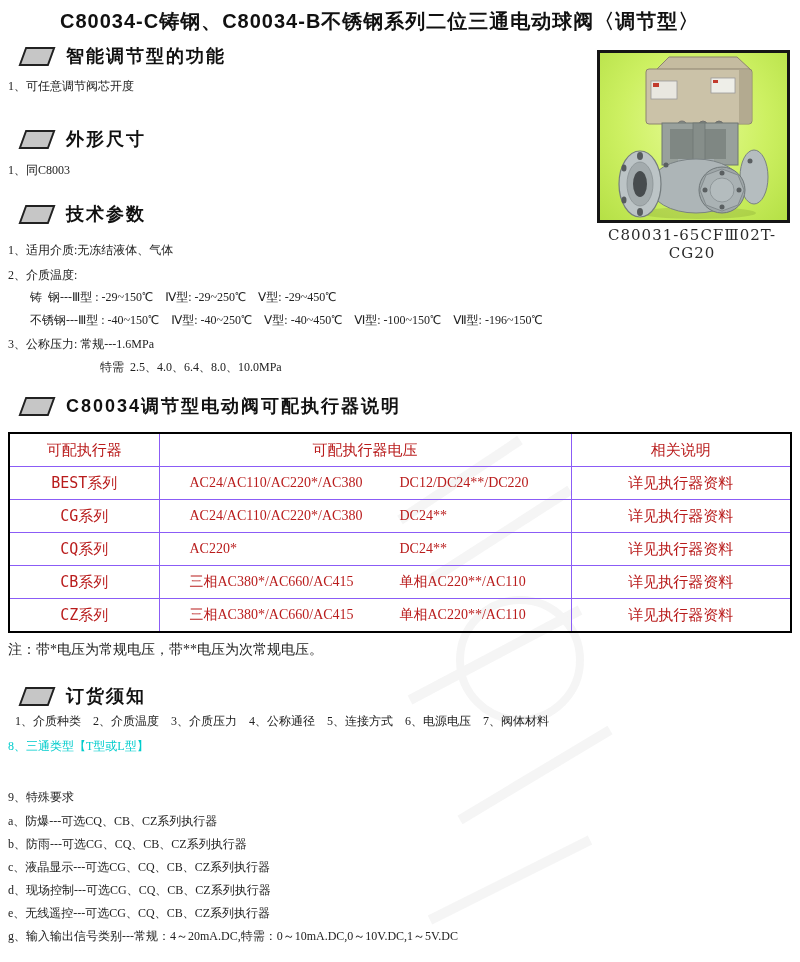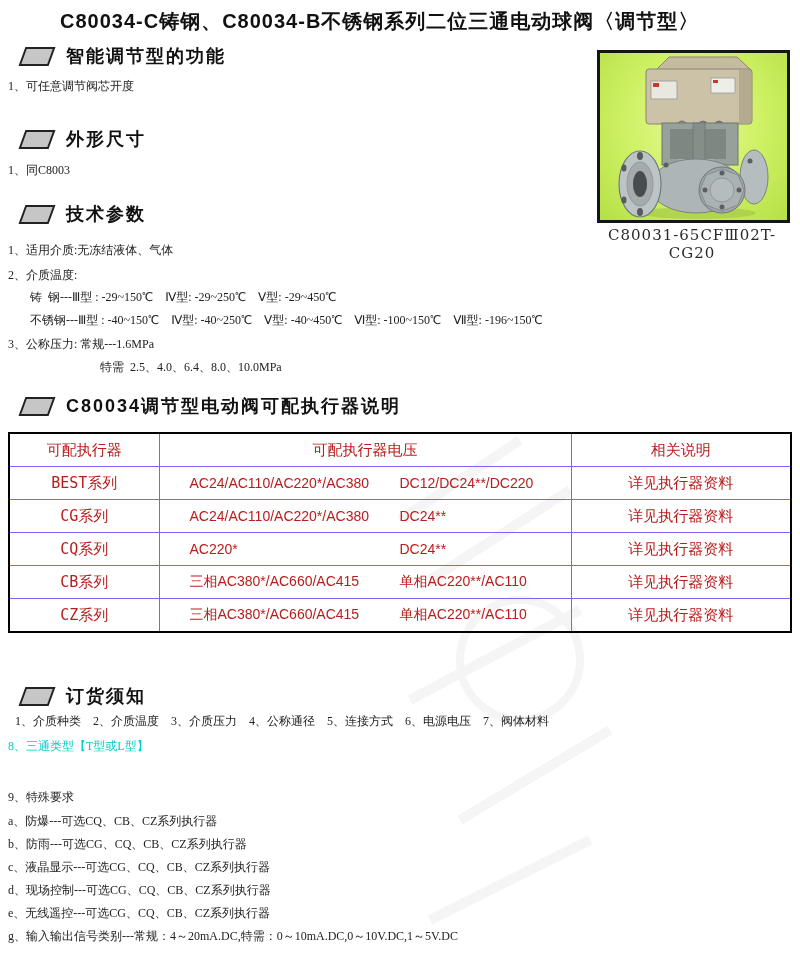--- a/index.html
+++ b/index.html
@@ -42,21 +42,21 @@
   table.act-table{
     position:absolute;left:8px;top:432px;width:782px;border-collapse:collapse;
     table-layout:fixed;
   }
   table.act-table th, table.act-table td{
     border:1px solid #8b5cf6;height:32px;padding:0;
     font-size:15px;color:#b91c1c;text-align:center;font-weight:normal;
   }
   table.act-table{border:2px solid #000;}
   table.act-table .v-cell{text-align:left;padding-left:30px;
-    font-family:Liberation Sans, sans-serif;font-size:14px;}
+    font-family:Liberation Serif, serif;font-size:14px;}
   table.act-table .v-cell .ac{display:inline-block;min-width:210px;}
   .latin{font-family:"DejaVu Sans Mono",monospace;}
   .cyan-line{color:#00cccc;}
   .special-list{left:8px;top:810px;width:780px;font-size:15px;color:#222;}
   .special-list .body-line{position:static;line-height:23px;white-space:pre-wrap;}
   .watermark{
     left:370px;top:400px;width:280px;height:540px;opacity:0.55;pointer-events:none;
   }
 </style>
 </head>
@@ -185,20 +185,21 @@
       <td>详见执行器资料</td>
     </tr>
     <tr>
       <td><span class="latin">CZ系列</span></td>
       <td class="v-cell"><span class="ac">三相AC380*/AC660/AC415</span><span class="dc">单相AC220**/AC110</span></td>
       <td>详见执行器资料</td>
     </tr>
   </tbody>
     </table>
 
+  <div class="abs body-line" style="left:8px;top:642px;font-size:14px;">注：带*电压为常规电压，带**电压为次常规电压。</div>
 
   <div class="abs sec-head" style="left:22px;top:684px;">
     <span class="sec-marker"></span>
     <span class="sec-label">订货须知</span>
   </div>
   <div class="abs body-line" style="left:15px;top:714px;width:782px;">1、介质种类    2、介质温度    3、介质压力    4、公称通径    5、连接方式    6、电源电压    7、阀体材料</div>
   <div class="abs body-line cyan-line" style="left:8px;top:739px;">8、三通类型【T型或L型】</div>
   <div class="abs body-line" style="left:8px;top:790px;">9、特殊要求</div>
 
   <div class="abs special-list">

